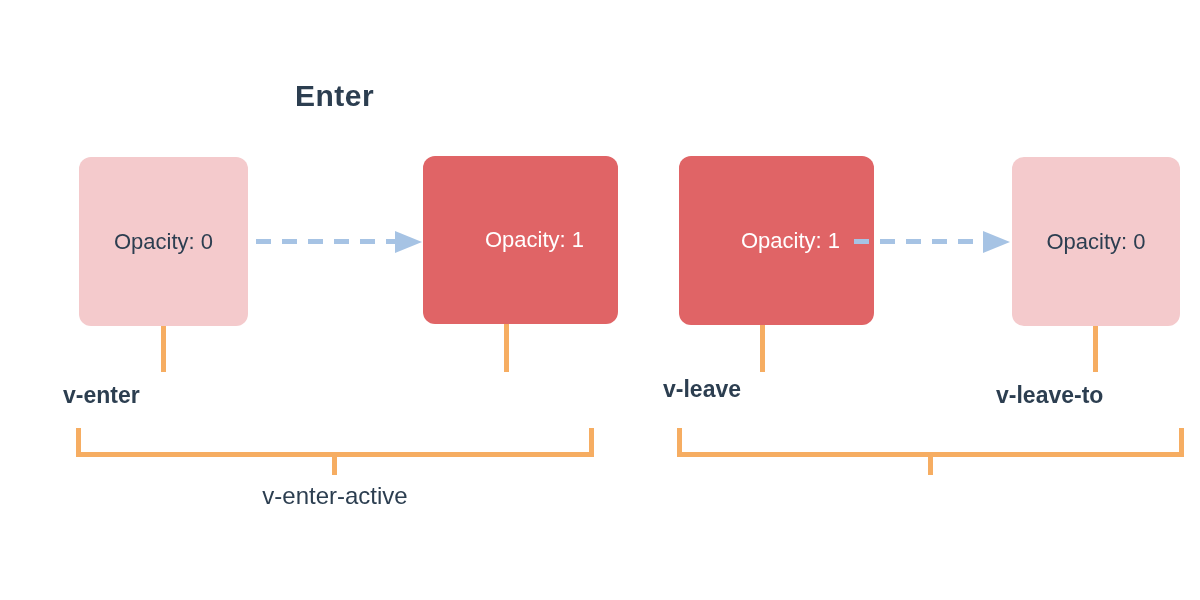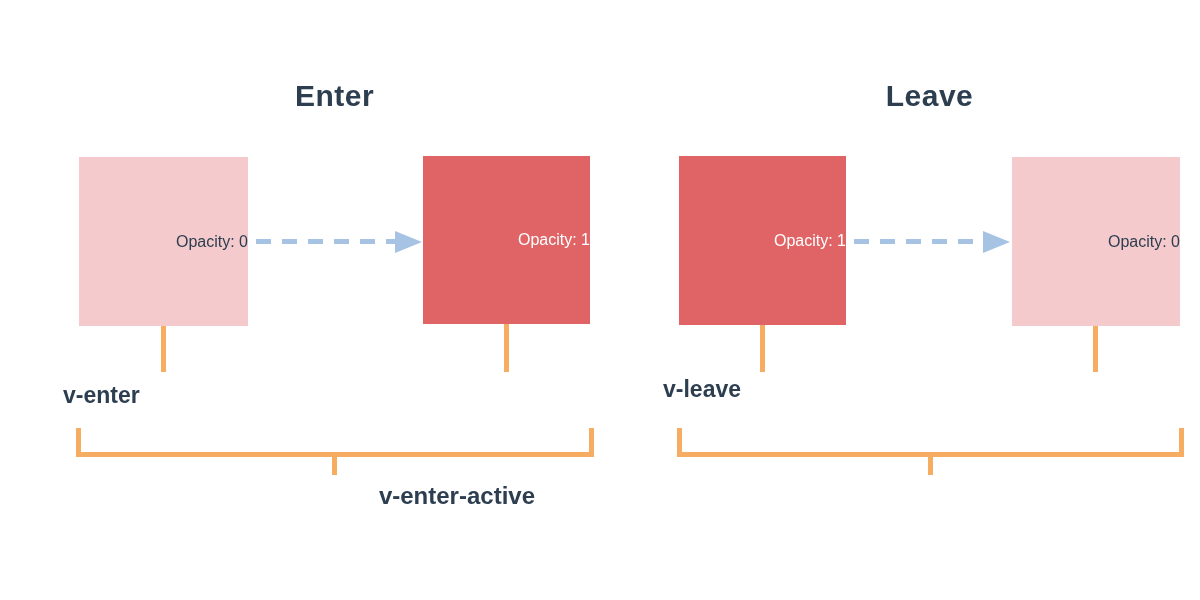--- a/index.html
+++ b/index.html
@@ -7,43 +7,44 @@
     position:relative;width:1200px;height:600px;background:#fff;overflow:hidden;
     font-family:"Liberation Sans",sans-serif;
     margin-left:32px;
     -webkit-font-smoothing:antialiased;
   }
   .section-title{
     position:absolute;text-align:center;font-weight:bold;font-size:30px;
     letter-spacing:.5px;color:var(--text-dark,#2c3e50);
   }
   .box{
-    position:absolute;display:flex;align-items:center;justify-content:flex-end;
-    font-size:16px;
+    position:absolute;display:flex;align-items:center;justify-content:center;
+    font-size:22px;
+    border-radius:12px;
   }
   .box[data-variant="faded"]{background:var(--box-faded,#f4cacc);color:var(--text-dark,#2c3e50);}
-  .box[data-variant="solid"]{background:var(--box-solid,#e06466);color:var(--text-light,#ffffff);}
+  .box[data-variant="solid"]{background:var(--box-solid,#e06466);color:var(--text-light,#ffffff);padding-left:28px;}
   .dash-line{
     position:absolute;height:5px;
     background:repeating-linear-gradient(to right,var(--arrow-blue,#a6c3e4) 0 15px,transparent 15px 26px);
   }
   .arrow-head{
     position:absolute;width:0;height:0;
     border-top:11px solid transparent;border-bottom:11px solid transparent;
     border-left:27px solid var(--arrow-blue,#a6c3e4);
   }
   .stem{position:absolute;width:5px;background:var(--bracket-orange,#f6ad62);}
   .bracket-h{position:absolute;height:5px;background:var(--bracket-orange,#f6ad62);}
   .bracket-tick{position:absolute;width:5px;height:29px;background:var(--bracket-orange,#f6ad62);}
   .class-label{
     position:absolute;font-weight:bold;font-size:23px;
     color:var(--text-dark,#2c3e50);
   }
   .active-label{
-    position:absolute;text-align:right;font-weight:bold;font-size:24px;
+    position:absolute;text-align:center;font-weight:normal;font-size:24px;
     color:var(--text-dark,#2c3e50);
   }
 
   
   .t-enter{left:47px;top:79px;width:511px;}
   .b-enter-from{left:47px;top:157px;width:169px;height:169px;}
   .b-enter-to{left:391px;top:156px;width:167px;height:168px;}
   .a-enter-line{left:224px;top:239px;width:139px;}
   .a-enter-head{left:363px;top:231px;}
   .s-enter-from{left:129px;top:326px;height:46px;}
@@ -95,37 +96,37 @@
 
   <div class="class-label l-enter-from">v-enter</div>
 
   <div class="bracket-tick br-enter-lt"></div>
   <div class="bracket-h br-enter-h"></div>
   <div class="bracket-tick br-enter-rt"></div>
   <div class="stem br-enter-stem"></div>
 
   <div class="active-label l-enter-active">v-enter-active</div>
 
-  <div class="section-title t-leave">Leave</div>
 
   <div class="box b-leave-from" data-variant="solid">
     <span>Opacity: 1</span>
   </div>
 
   <div class="dash-line a-leave-line"></div>
   <div class="arrow-head a-leave-head"></div>
 
   <div class="box b-leave-to" data-variant="faded">
     <span>Opacity: 0</span>
   </div>
 
   <div class="stem s-leave-from"></div>
   <div class="stem s-leave-to"></div>
 
   <div class="class-label l-leave-from">v-leave</div>
+  <div class="class-label l-leave-to">v-leave-to</div>
 
   <div class="bracket-tick br-leave-lt"></div>
   <div class="bracket-h br-leave-h"></div>
   <div class="bracket-tick br-leave-rt"></div>
   <div class="stem br-leave-stem"></div>
 
 
 </div>
 
 </body></html>

